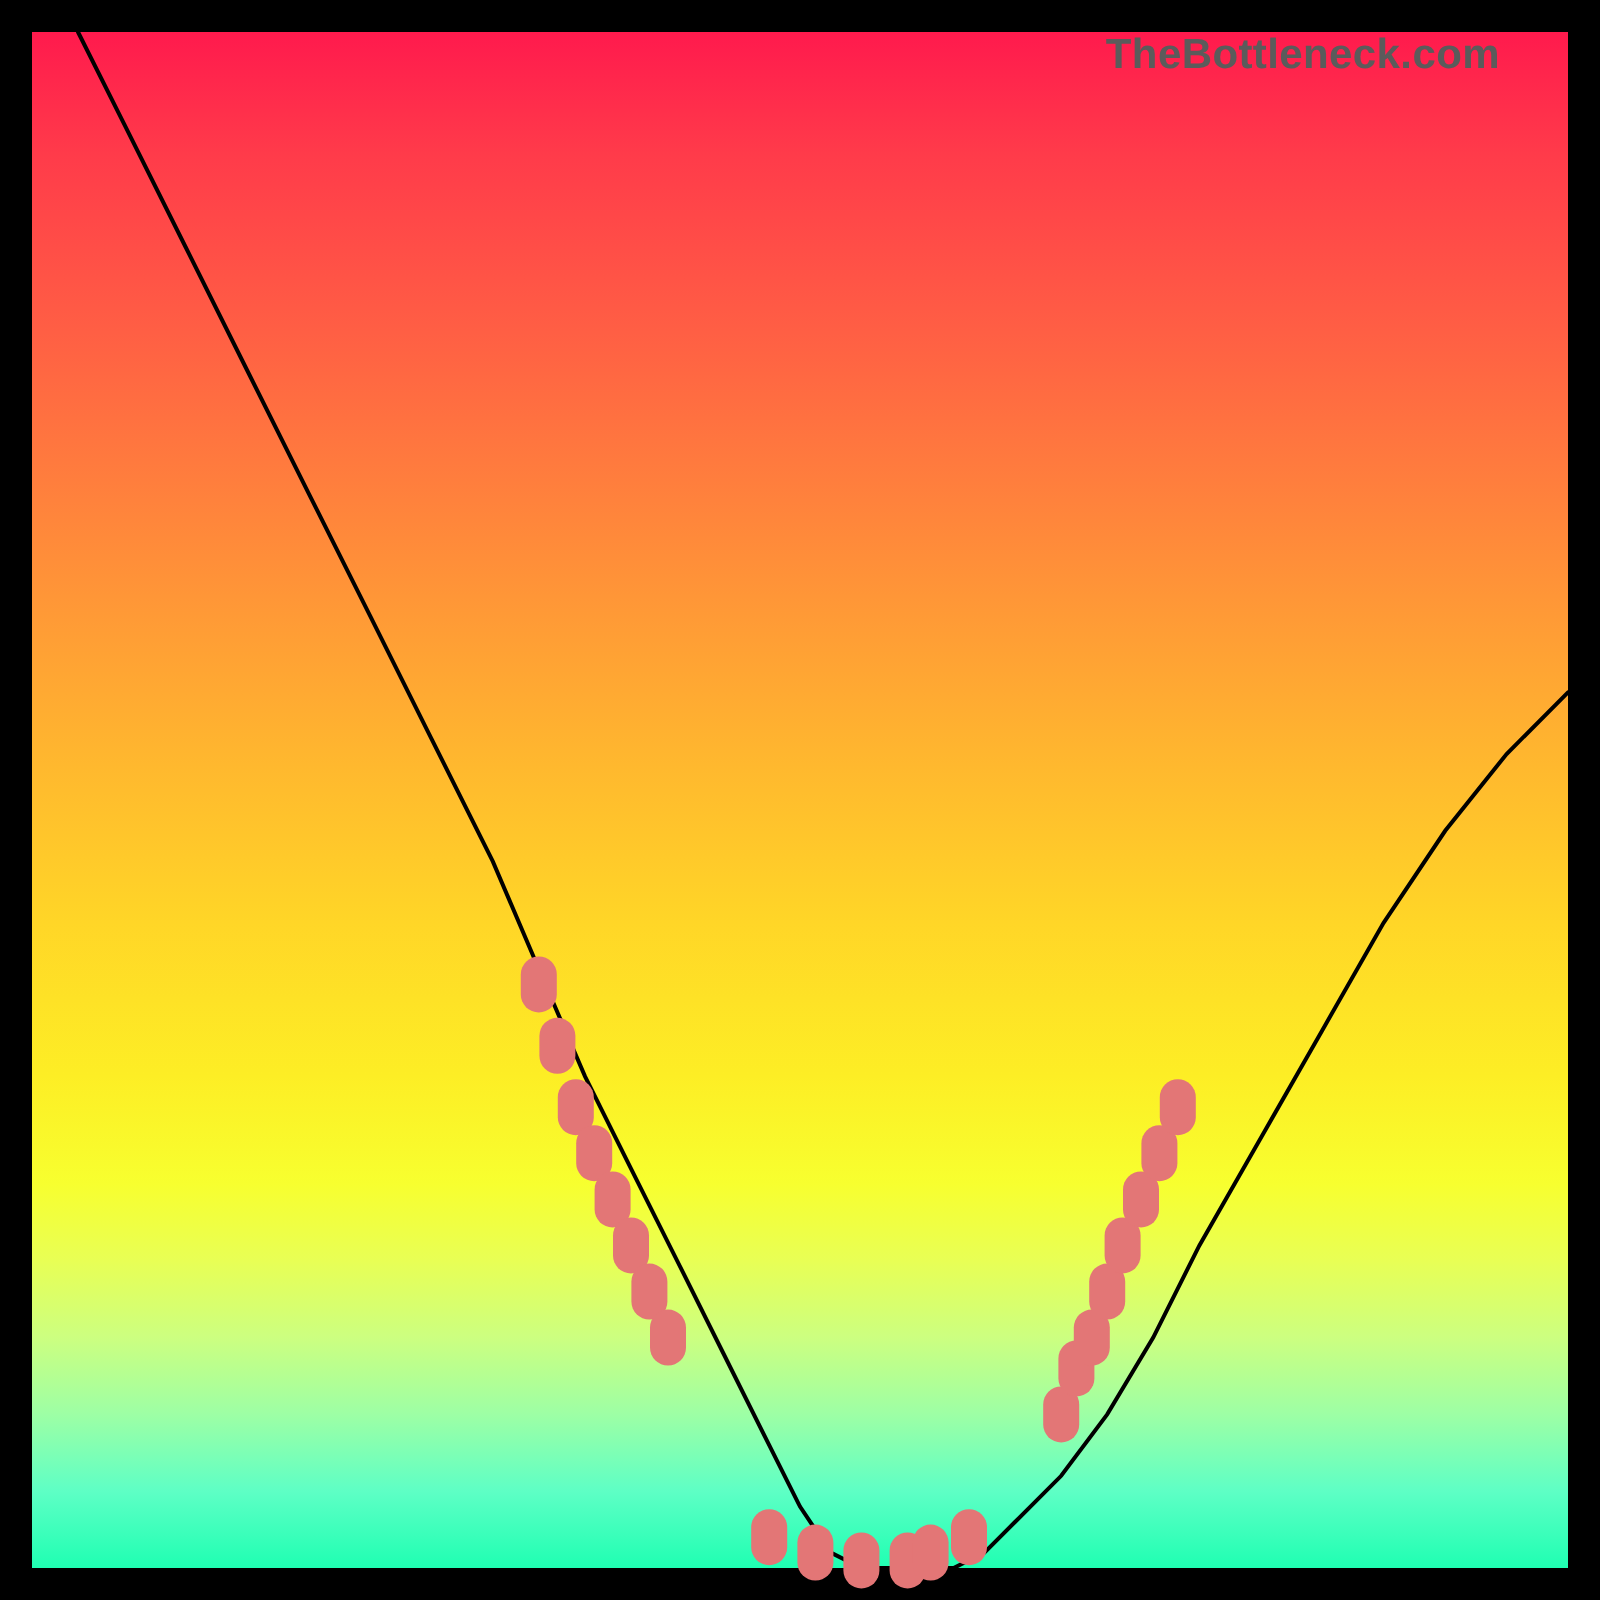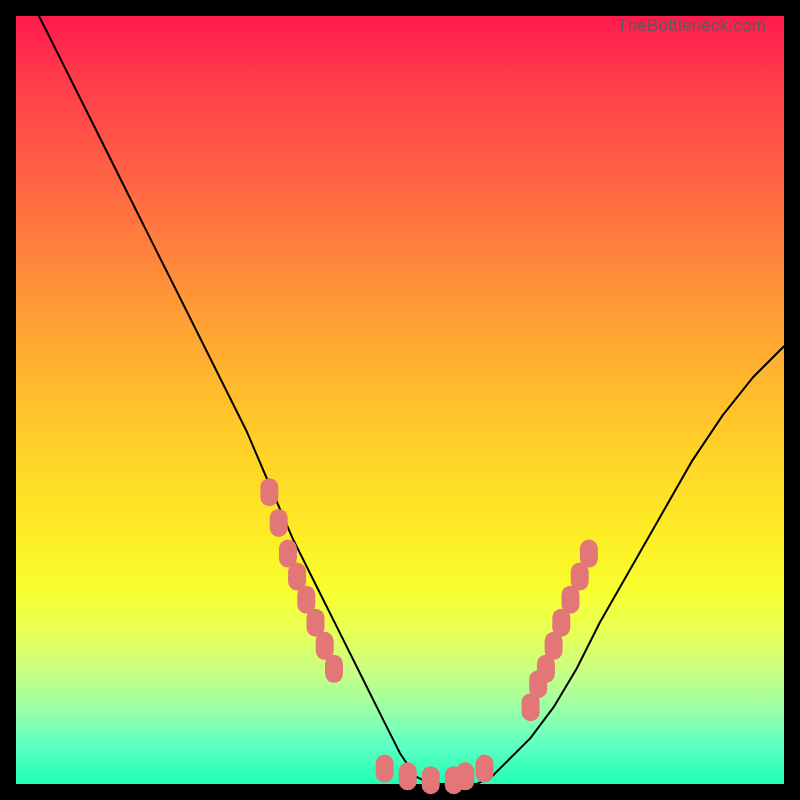--- a/index.html
+++ b/index.html
@@ -36,24 +36,24 @@
       #fdee25 68%,
       #f7ff2f 75%,
       #e8ff55 80%,
       #ccff80 85%,
       #9dffa5 90%,
       #5effc5 95%,
       #1fffb2 100%);
   }
   .watermark {
     position: absolute;
-    right: 18px;
+    right: 34px;
     top: 0px;
-    font-size: 17px;
-    font-weight: 400;
+    font-size: 21px;
+    font-weight: 700;
     color: #5b5b5b;
     letter-spacing: 0.2px;
     user-select: none;
   }
   svg.curve {
     position: absolute;
     left: 0;
     top: 0;
     width: 768px;
     height: 768px;

